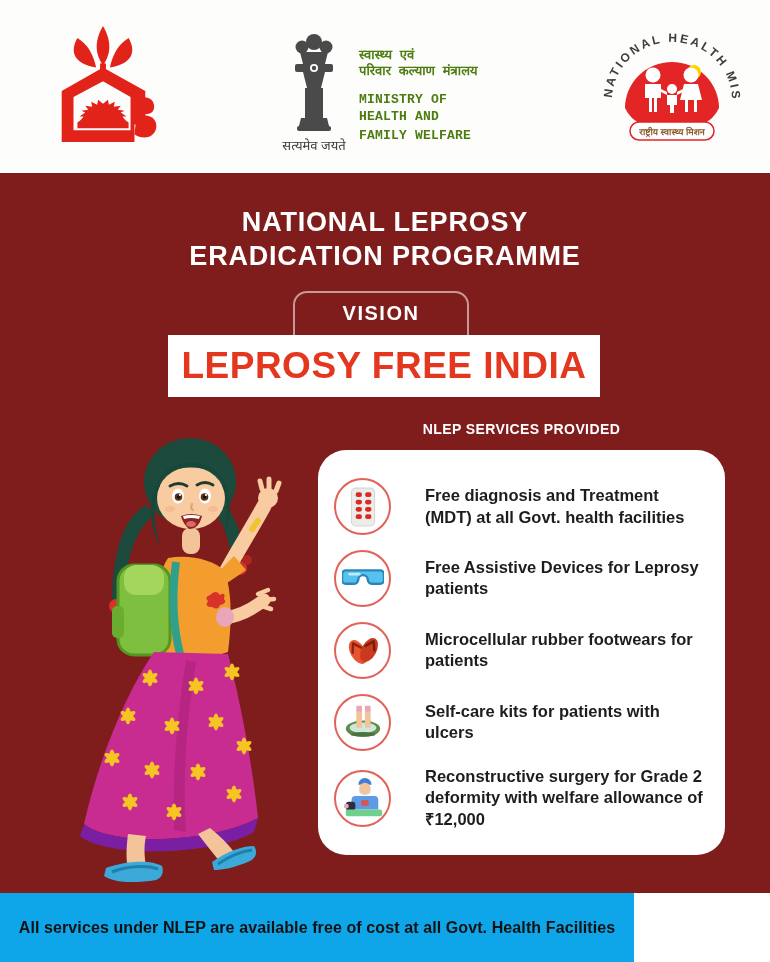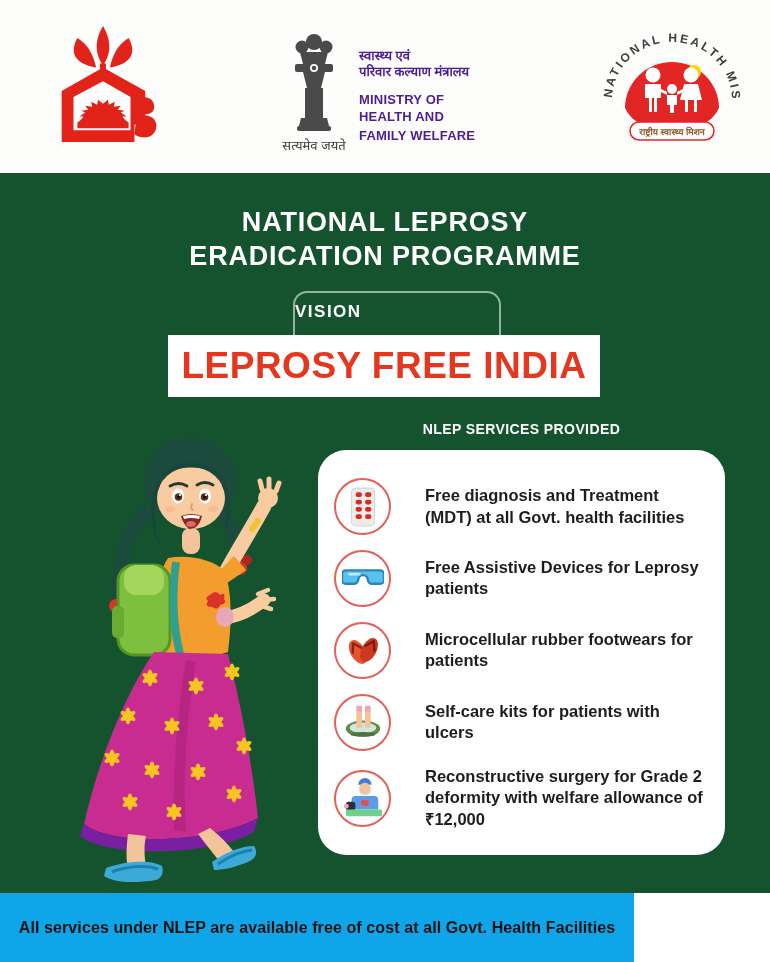--- a/index.html
+++ b/index.html
@@ -5,34 +5,34 @@
   html,body{margin:0;padding:0;background:#ffffff;}
   .page{position:relative;width:770px;height:962px;overflow:hidden;
         font-family:"Liberation Sans", sans-serif;background:#ffffff;}
 
   
   .header{position:absolute;left:0;top:0;width:770px;height:173px;background:#fdfdfc;}
   .logo-nlep{position:absolute;left:44px;top:22px;width:118px;height:136px;}
   .ministry{position:absolute;left:283px;top:30px;display:flex;gap:14px;align-items:flex-start;}
   .emblem-wrap{display:flex;flex-direction:column;align-items:center;width:62px;}
   .emblem-motto{font-size:13px;color:#3c3c3c;margin-top:2px;white-space:nowrap;}
-  .ministry-text{padding-top:18px;color:#4c1d95;}
+  .ministry-text{padding-top:18px;color:#4d7c0f;font-family:Liberation Mono, monospace;}
   .ministry-text .hi{font-size:13px;font-weight:700;line-height:16px;}
   .ministry-text .en1{font-size:13px;font-weight:700;margin-top:12px;line-height:15px;letter-spacing:.2px;}
   .ministry-text .en2{font-size:13px;font-weight:800;line-height:19px;letter-spacing:.2px;}
   .nhm-logo{position:absolute;left:596px;top:14px;width:152px;height:146px;}
 
   
-  .red-body{position:absolute;left:0;top:173px;width:770px;height:720px;background:#14532d;}
+  .red-body{position:absolute;left:0;top:173px;width:770px;height:720px;background:#7f1d1d;}
   .main-title{position:absolute;left:0;top:32px;width:770px;text-align:center;color:#ffffff;
               font-size:27px;font-weight:800;line-height:34px;letter-spacing:.8px;}
-  .vision-badge{position:absolute;left:293px;top:118px;width:208px;height:60px;
+  .vision-badge{position:absolute;left:293px;top:118px;width:176px;height:60px;
                 border:2px solid rgba(255,255,255,.55);border-radius:14px;box-sizing:border-box;
-                color:#ffffff;font-size:17px;font-weight:800;letter-spacing:1.5px;
-                text-align:left;padding-top:9px;}
+                color:#ffffff;font-size:20px;font-weight:800;letter-spacing:1.5px;
+                text-align:center;padding-top:9px;}
   .banner{position:absolute;left:168px;top:162px;width:432px;height:62px;background:#ffffff;
           display:flex;align-items:center;justify-content:center;
           color:#E4371F;font-size:37px;font-weight:800;letter-spacing:.5px;}
   .services-heading{position:absolute;left:318px;top:248px;width:407px;text-align:center;
           color:#ffffff;font-size:14px;font-weight:700;letter-spacing:.4px;}
   .services-card{position:absolute;left:318px;top:277px;width:407px;height:405px;background:#ffffff;
           border-radius:28px;box-sizing:border-box;padding:28px 20px 24px 16px;
           display:flex;flex-direction:column;justify-content:space-between;}
   .service-row{display:flex;align-items:center;gap:34px;}
   .service-icon-circle{flex:0 0 auto;width:57px;height:57px;border-radius:50%;

